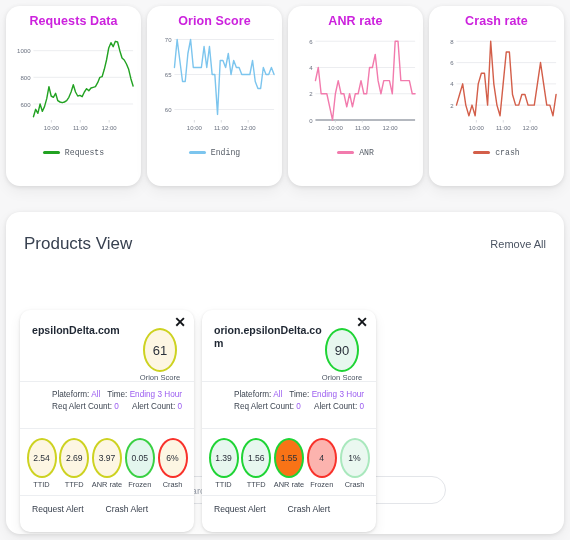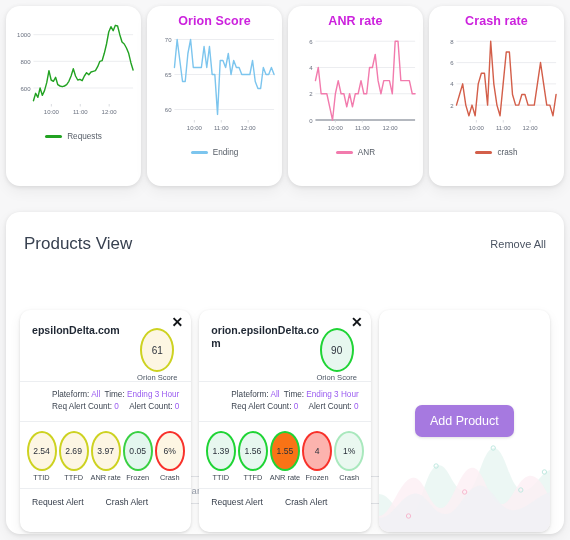--- a/index.html
+++ b/index.html
@@ -29,20 +29,21 @@
   }
   .chart-title {
     font-size: 12.5px; font-weight: bold;
     color: #cc22dd; letter-spacing: .1px;
     margin-bottom: 2px; white-space: nowrap;
   }
   .chart-plot { width: 100%; height: 116px; }
   .chart-legend {
     display: flex; align-items: center; gap: 5px;
     margin-top: 2px;
+    font-family: Liberation Mono, monospace;
   }
   .legend-dash { display: block; width: 17px; height: 2.4px; border-radius: 2px; }
   .legend-text { font-size: 8.2px; color: #555c66; }
 
   
   .products-panel {
     position: absolute;
     left: 6px; top: 212px;
     width: 558px; height: 322px;
     background: #ffffff;
@@ -113,31 +114,31 @@
   }
   .score-box {
     position: absolute; right: 10px; top: 18px;
     width: 48px; text-align: center;
   }
   .oval {
     width: 34px; height: 44px;
     border-radius: 50%;
     display: flex; align-items: center; justify-content: center;
     margin: 0 auto;
-    font-size: 10px; color: #2b313b;
+    font-size: 13px; color: #2b313b;
   }
   .score-caption { font-size: 7.6px; color: #4b5563; margin-top: 1px; white-space: nowrap; }
 
   .pc-meta {
     border-bottom: 1px solid #eceef1;
     padding: 8px 12px 9px 12px;
     font-size: 8.2px; color: #3d4551;
   }
   .meta-line { display: flex; justify-content: space-between; margin-bottom: 3px; padding-left: 20px; }
-  .meta-line:last-child { margin-bottom: 1px; align-items: center; }
+  .meta-line:last-child { margin-bottom: 8px; align-items: center; }
   .meta-k { white-space: nowrap; }
   .meta-v { color: #9b5df0; }
 
   .pc-metrics {
     border-bottom: 1px solid #eceef1;
     padding: 9px 6px 6px 6px;
     display: flex; justify-content: space-between;
   }
   .metric { width: 31px; text-align: center; }
   .metric .oval { width: 30px; height: 40px; font-size: 8.6px; }
@@ -171,20 +172,21 @@
   }
 </style>
 </head>
 <body>
 
 <div class="page">
 
   <div class="charts-row">
 
     <div class="chart-card">
+      <div class="chart-title">Requests Data</div>
       <svg class="chart-plot" viewBox="0 0 130 116" preserveAspectRatio="none">
           <line x1="24" y1="74" x2="126" y2="74" stroke="#e3e5e9" stroke-width="0.7"></line>
           <text x="21" y="76.6" text-anchor="end" font-size="6.2" fill="#6b7280" font-family="&quot;Liberation Sans&quot;, sans-serif">600</text>
           <line x1="24" y1="47.333333333333336" x2="126" y2="47.333333333333336" stroke="#e3e5e9" stroke-width="0.7"></line>
           <text x="21" y="49.93333333333334" text-anchor="end" font-size="6.2" fill="#6b7280" font-family="&quot;Liberation Sans&quot;, sans-serif">800</text>
           <line x1="24" y1="20.66666666666667" x2="126" y2="20.66666666666667" stroke="#e3e5e9" stroke-width="0.7"></line>
           <text x="21" y="23.266666666666673" text-anchor="end" font-size="6.2" fill="#6b7280" font-family="&quot;Liberation Sans&quot;, sans-serif">1000</text>
           <line x1="42.36" y1="90" x2="42.36" y2="92.5" stroke="#c9ccd2" stroke-width="0.7"></line>
           <text x="42.36" y="100" text-anchor="middle" font-size="6.2" fill="#6b7280" font-family="&quot;Liberation Sans&quot;, sans-serif">10:00</text>
           <line x1="71.94" y1="90" x2="71.94" y2="92.5" stroke="#c9ccd2" stroke-width="0.7"></line>
@@ -432,30 +434,16 @@
             <div class="metric-label">Crash</div>
           </div>
         </div>
 
         <div class="pc-actions">
           <span>Request Alert</span>
           <span>Crash Alert</span>
         </div>
       </div>
 
-      <div class="add-card">
-        <svg class="add-deco" viewBox="0 0 174 112" preserveAspectRatio="none">
-          <path d="M0,74 C12,74 18,96 30,96 C42,96 46,52 58,46 C70,40 74,70 87,72 C100,74 104,30 116,28 C128,26 132,66 144,70 C156,74 162,54 174,50 L174,112 L0,112 Z" fill="#e9f6f2" opacity="0.85"></path>
-          <path d="M0,96 C12,96 20,62 33,58 C46,54 50,86 62,88 C74,90 80,52 93,48 C106,44 110,80 122,84 C134,88 140,58 152,56 C164,54 170,74 174,78 L174,112 L0,112 Z" fill="#fceff4" opacity="0.8"></path>
-          <path d="M0,98 C14,98 20,78 34,74 C48,70 52,92 66,94 C80,96 86,70 100,66 C114,62 120,88 134,90 C148,92 160,76 174,72 L174,112 L0,112 Z" fill="#f1f1f5" opacity="0.85"></path>
-          <circle cx="30" cy="96" r="2.2" fill="none" stroke="#f6b8cf" stroke-width="1"></circle>
-          <circle cx="58" cy="46" r="2.2" fill="none" stroke="#bfe8e0" stroke-width="1"></circle>
-          <circle cx="87" cy="72" r="2.2" fill="none" stroke="#f6b8cf" stroke-width="1"></circle>
-          <circle cx="116" cy="28" r="2.2" fill="none" stroke="#bfe8e0" stroke-width="1"></circle>
-          <circle cx="144" cy="70" r="2.2" fill="none" stroke="#bfe8e0" stroke-width="1"></circle>
-          <circle cx="168" cy="52" r="2.2" fill="none" stroke="#bfe8e0" stroke-width="1"></circle>
-        </svg>
-        <button class="add-btn">Add Product</button>
-      </div>
 
     </div>
   </div>
 </div>
 
 </body></html>

